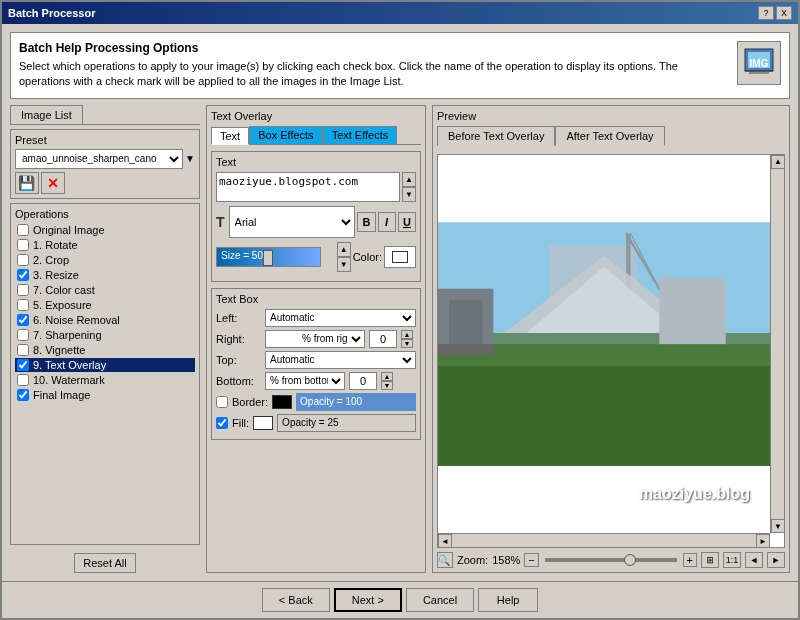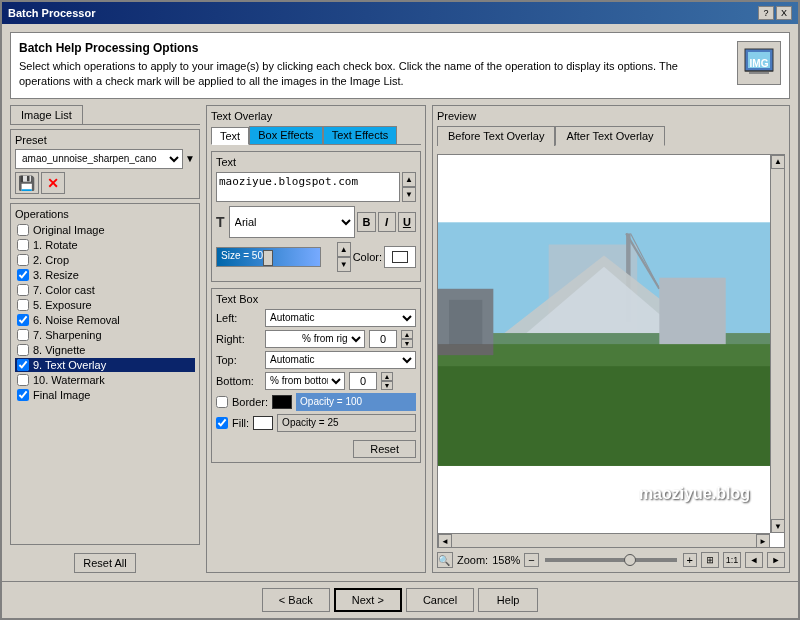--- a/index.html
+++ b/index.html
@@ -343,23 +343,20 @@
 
             <div class="border-row">
               <input type="checkbox" checked="" style="">
               <span>Fill:</span>
               <div style="width:20px; height:14px; background:white; border:1px solid #333;"></div>
               <div style="flex:1; height:18px; background:#d4d0c8; border:1px solid #808080; color:black; font-size:10px; display:flex; align-items:center; padding:0 4px;">
                 <span>Opacity = 25</span>
               </div>
             </div>
 
-            <div style="display:flex; justify-content:flex-end; margin-top:4px;">
-              <button class="reset-btn2">Reset</button>
-            </div>
           </div>
         </div>
       </div>
 
       <div class="right-panel">
         <div class="preview-group">
           <div class="preview-label">Preview</div>
 
           <div class="preview-tabs">
             <div class="preview-tab">Before Text Overlay</div>

